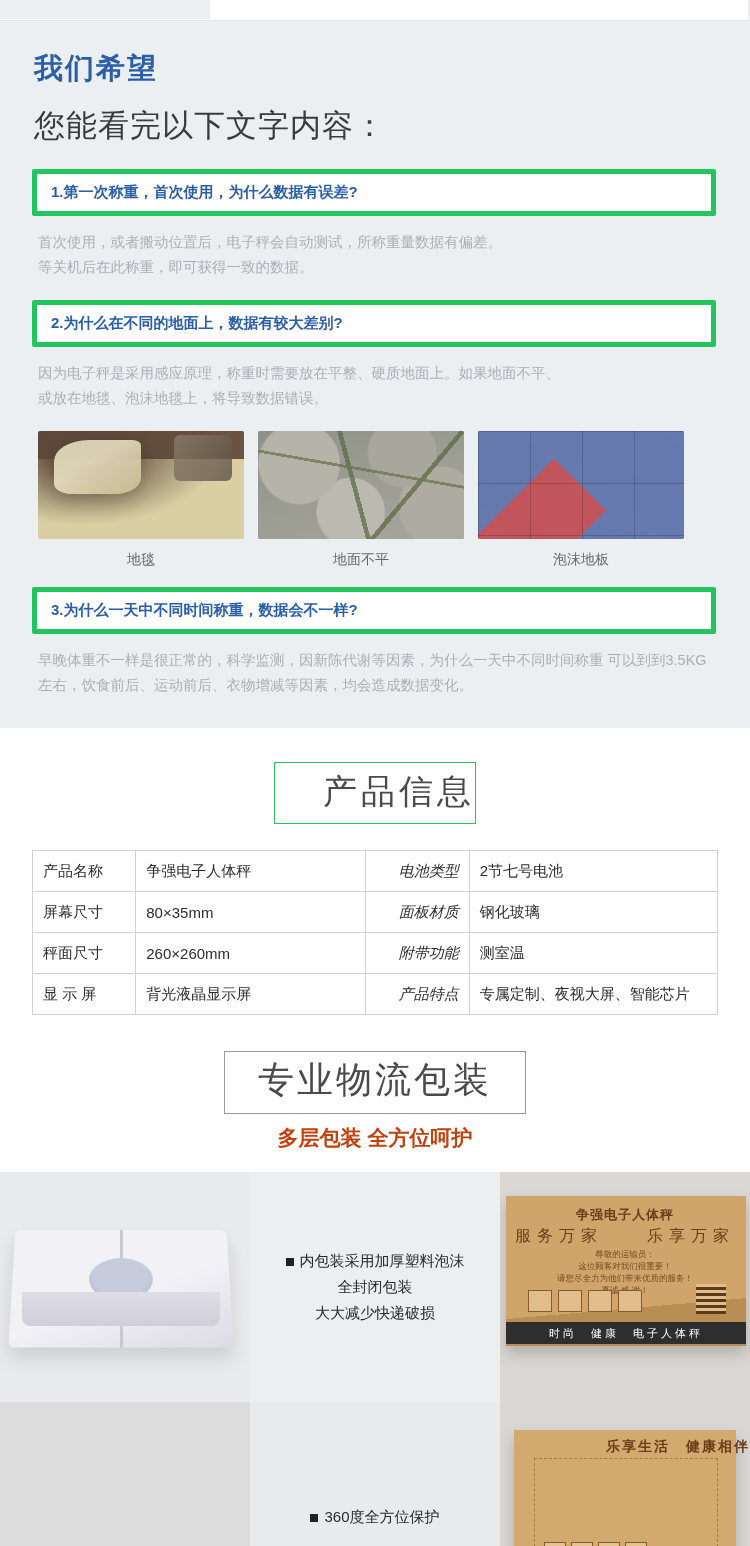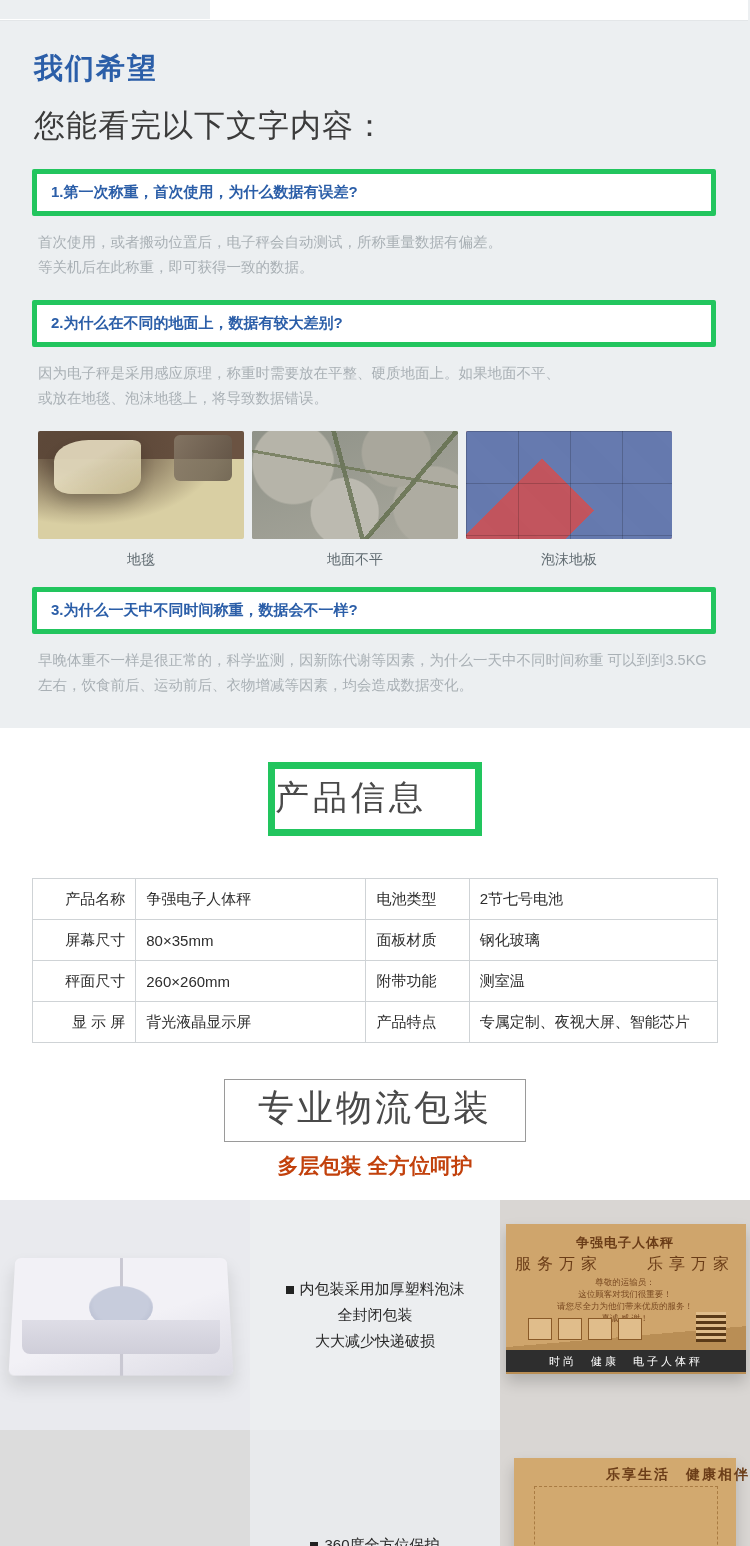--- a/index.html
+++ b/index.html
@@ -54,21 +54,21 @@
     margin:0 0 14px 0;
   }
   .ans{
     color:#a9b0b5;
     font-size:14.5px;
     line-height:25px;
     margin:0 0 20px 6px;
   }
   .photo-row{
     display:flex;
-    gap:8px;
+    gap:14px;
     margin:2px 0 6px 6px;
   }
   .photo-cell{width:206px;}
   .photo{
     width:206px;height:108px;
     border-radius:2px;
     overflow:hidden;
     position:relative;
   }
   .photo-caption{
@@ -135,49 +135,49 @@
     background:
       linear-gradient(75deg, transparent 46%, #5f6b4b 46% 48%, transparent 48%),
       linear-gradient(-50deg, transparent 30%, #5c6a46 30% 32%, transparent 32%),
       linear-gradient(10deg, transparent 60%, #6a7452 60% 62%, transparent 62%);
     opacity:.75;
   }
 
   
   .prod-section{background:#ffffff;padding:34px 0 20px 0;}
   .banner-title{
-    margin:0 auto 42px auto;
+    margin:0 auto 26px auto;
     width:200px;
-    text-align:left;
+    text-align:right;
     font-size:34px;
     letter-spacing:4px;
     color:#4a4a4a;
-    border:7px solid #22c55e;
+    border:1px solid #22c55e;
     padding:6px 0 8px 0;
     font-family:"Liberation Serif","DejaVu Serif",serif;
     position:relative;
   }
   .banner-wrap{position:relative;display:flex;justify-content:center;align-items:center;}
   .banner-wrap:before,.banner-wrap:after{
     content:"";position:absolute;top:50%;height:1px;background:#bdbdbd;width:0;
   }
   table.spec{
     width:686px;margin:0 auto;
     border-collapse:collapse;
     font-size:15px;
     color:#2d2d2d;
   }
   table.spec td{
     border:1px solid #cfd3d6;
     padding:9px 10px;
     height:22px;
   }
-  td.k{width:86px;text-align:right;white-space:nowrap;}
+  td.k{width:86px;text-align:left;white-space:nowrap;}
   td.v1{width:230px;}
-  td.k2{width:86px;text-align:left;white-space:nowrap;}
+  td.k2{width:86px;text-align:right;white-space:nowrap;font-style:italic;}
   td.v2{width:260px;}
 
   
   .pack-section{background:#ffffff;padding:16px 0 0 0;}
   .pack-title{
     margin:0 auto 10px auto;
     width:300px;
     text-align:center;
     font-size:36px;
     letter-spacing:3px;

